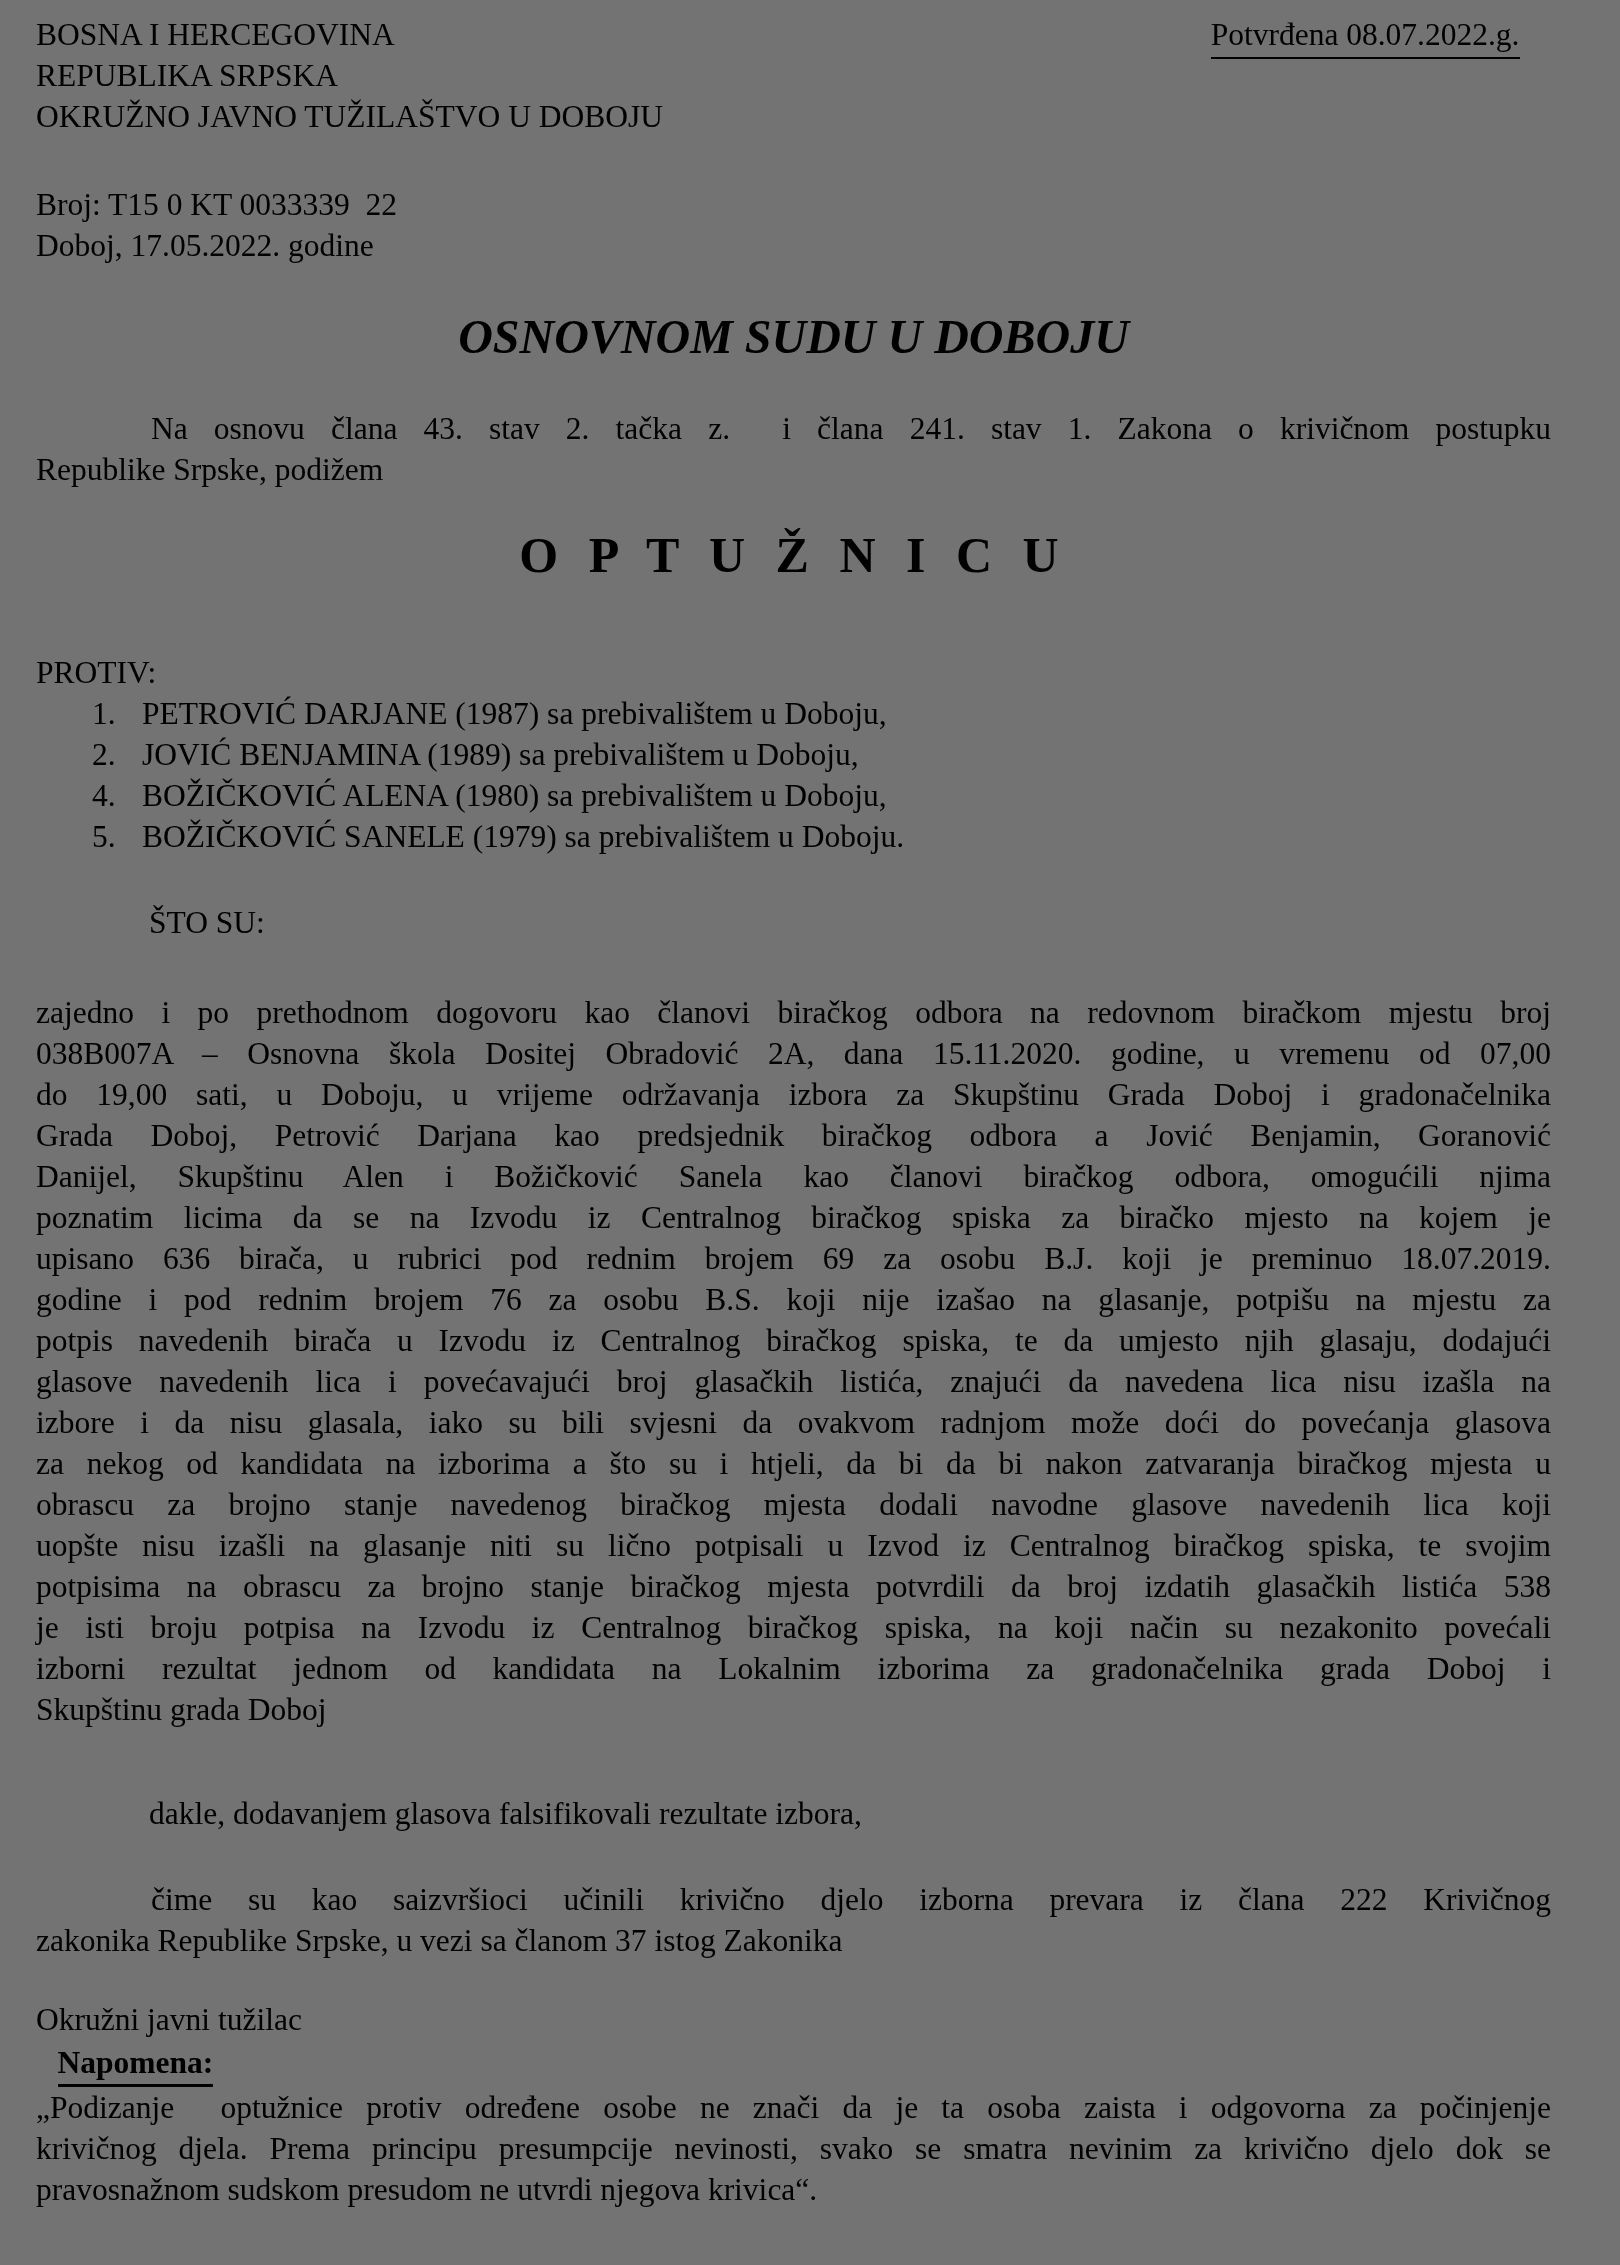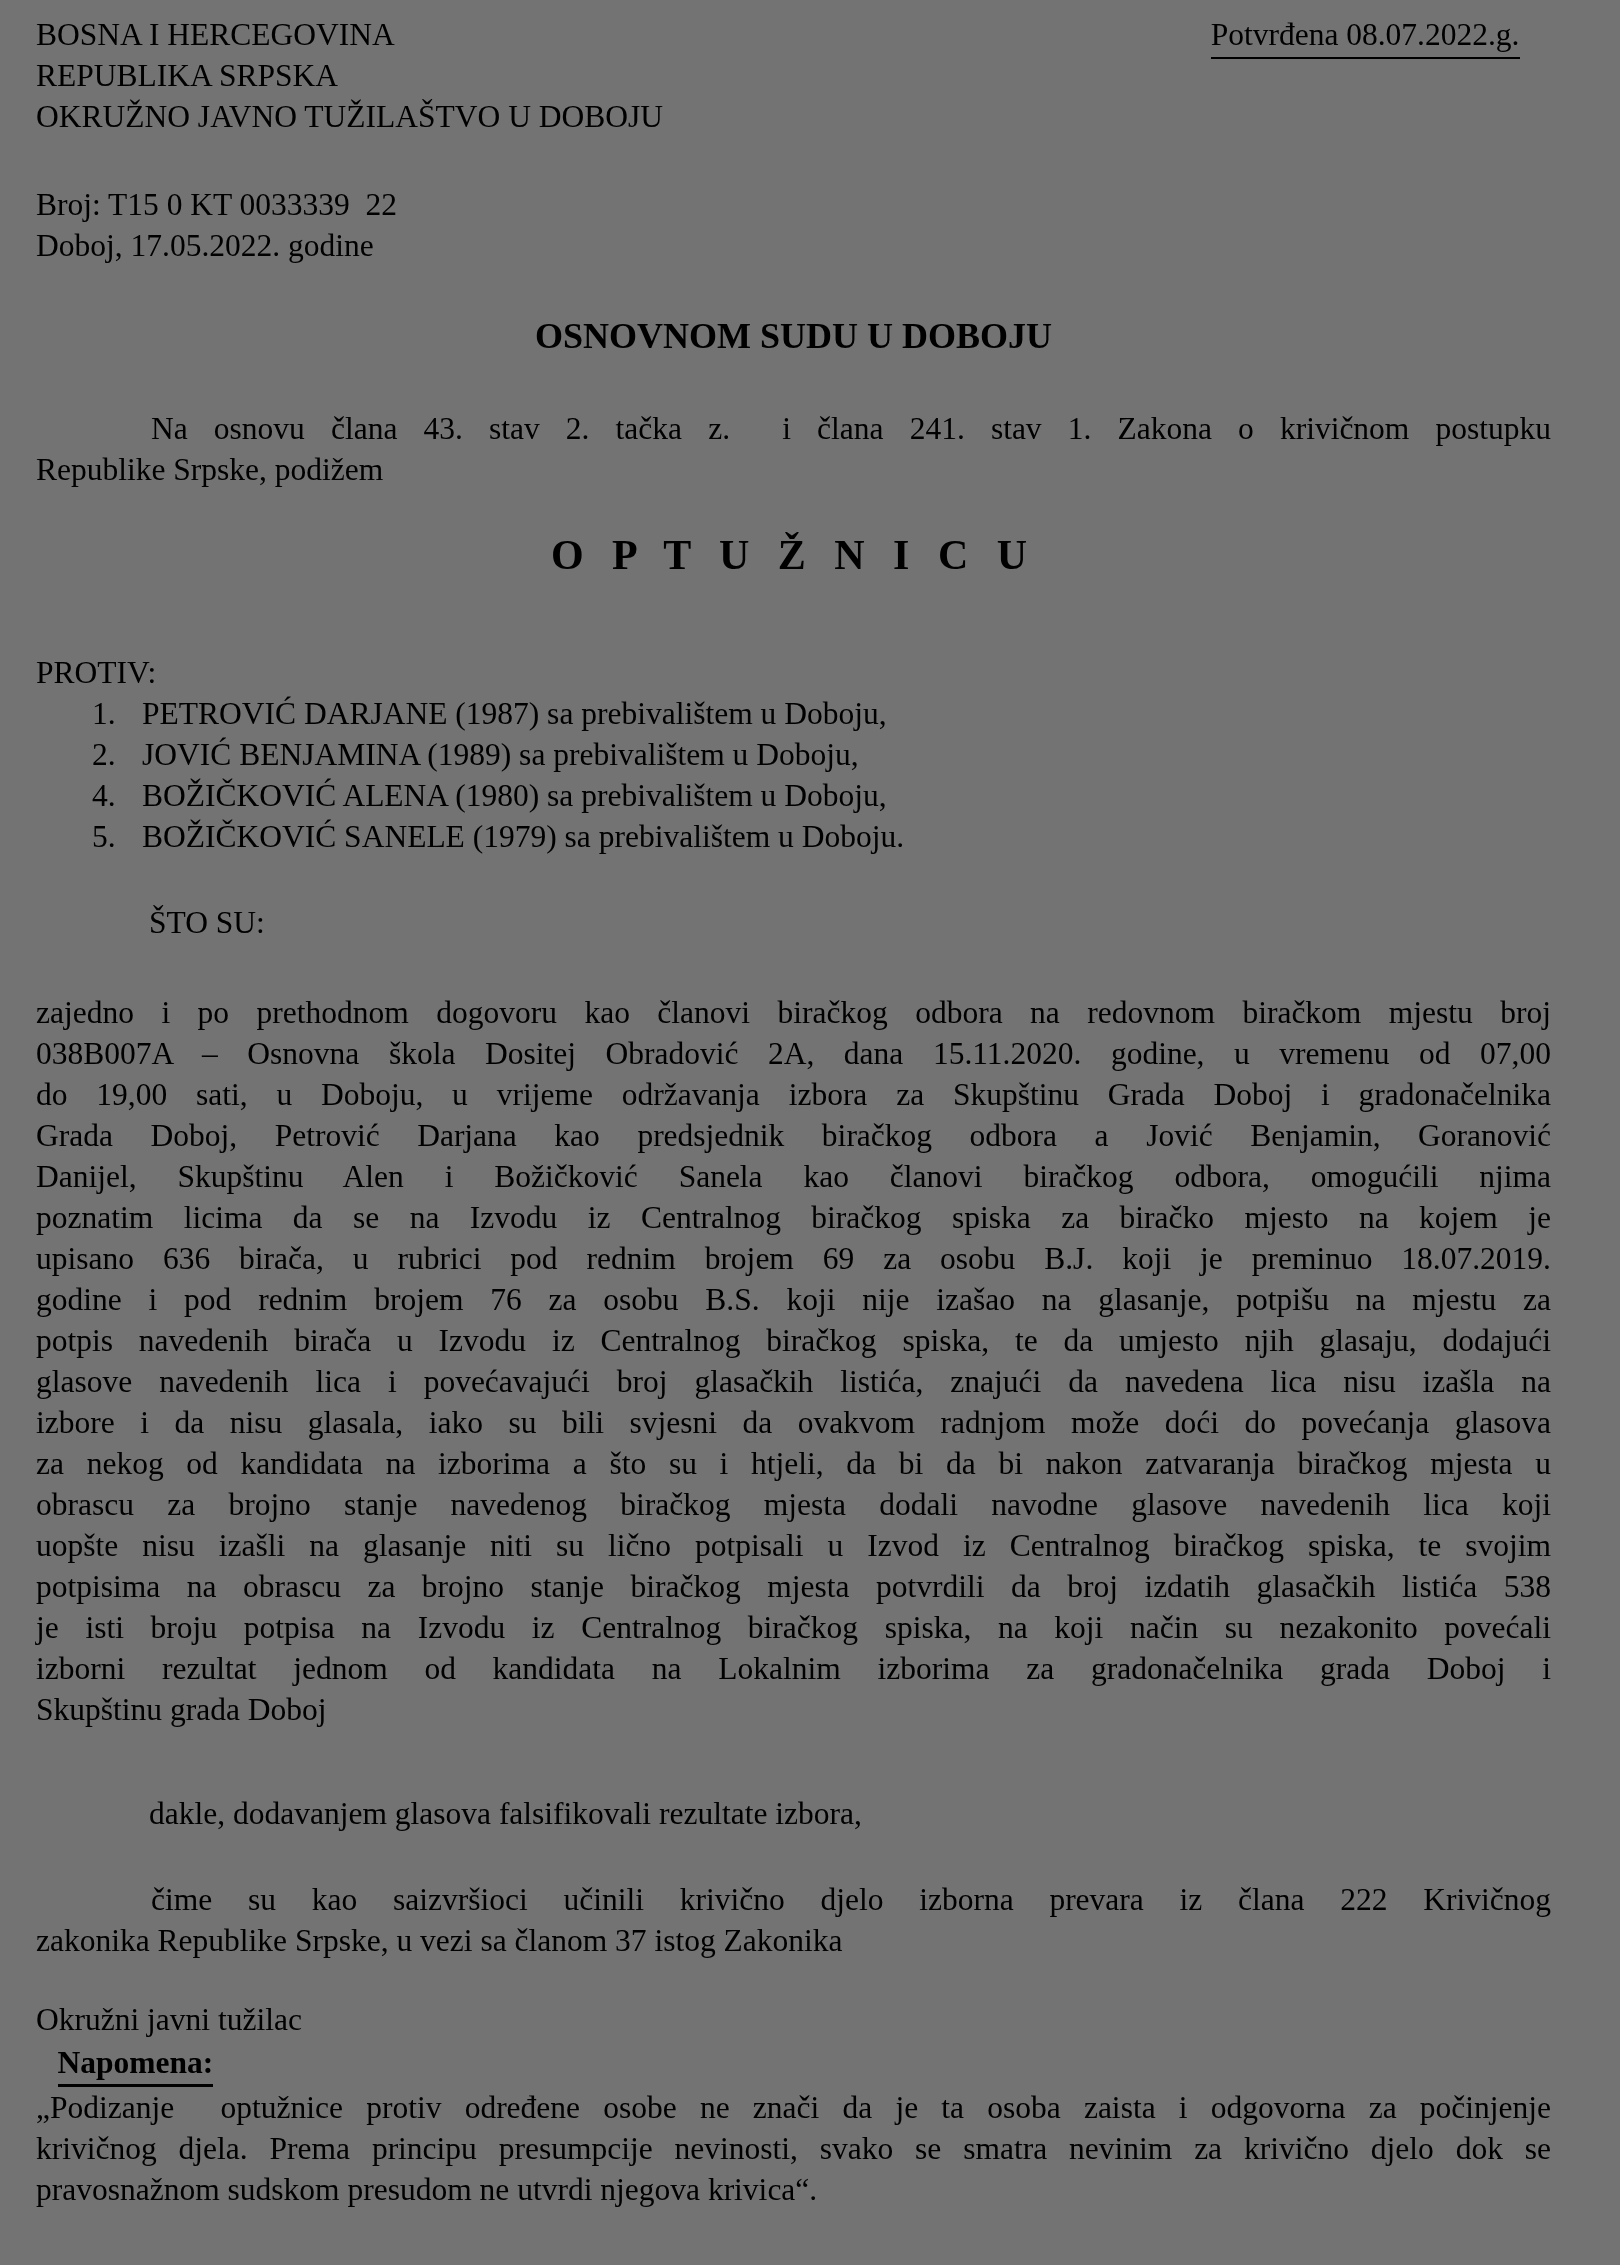--- a/index.html
+++ b/index.html
@@ -34,39 +34,40 @@
     padding-bottom: 1.8px;
     white-space: nowrap;
   }
 
   .broj-block { margin-top: 47px; }
 
   .court-heading {
     margin-top: 49px;
     text-align: center;
     font-weight: 700;
-    font-size: 36px;
+    font-size: 48px;
     line-height: 43px;
+    font-style: italic;
   }
 
   .para { }
   .jline {
     text-align: justify;
     text-align-last: justify;
   }
   .para div.jline:last-child { text-align-last: left; }
   .ind div.jline:first-of-type { text-indent: 115px; }
 
   .intro { margin-top: 50px; }
 
   .doc-title {
     margin-top: 43px;
     text-align: center;
     font-weight: 700;
-    font-size: 42px;
+    font-size: 50px;
     line-height: 45px;
     letter-spacing: 9px;
     white-space: nowrap;
   }
 
   .protiv { margin-top: 74px; }
 
   .defendant { }
   .dnum {
     display: inline-block;

